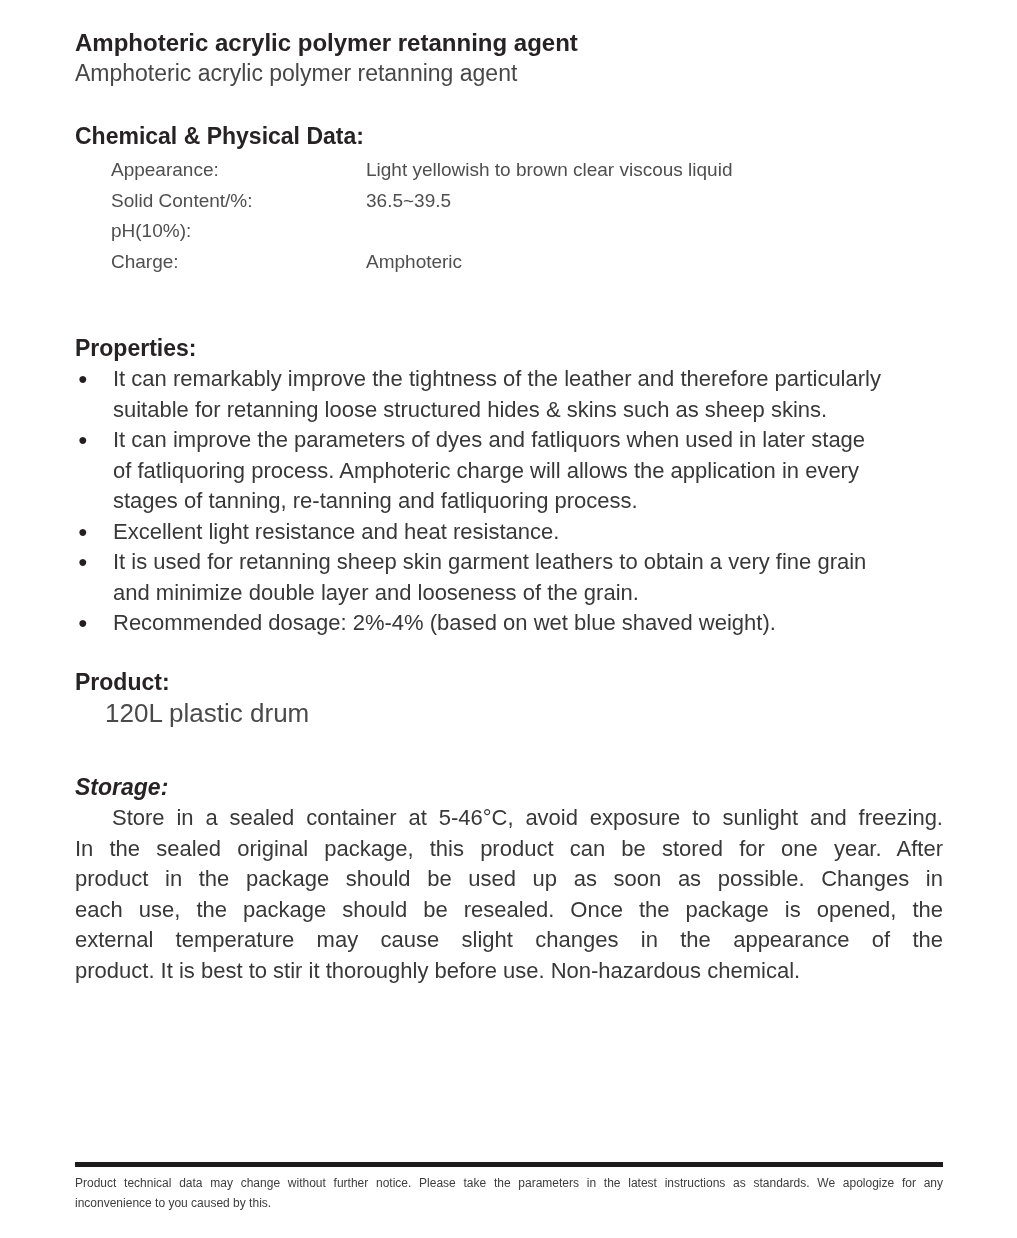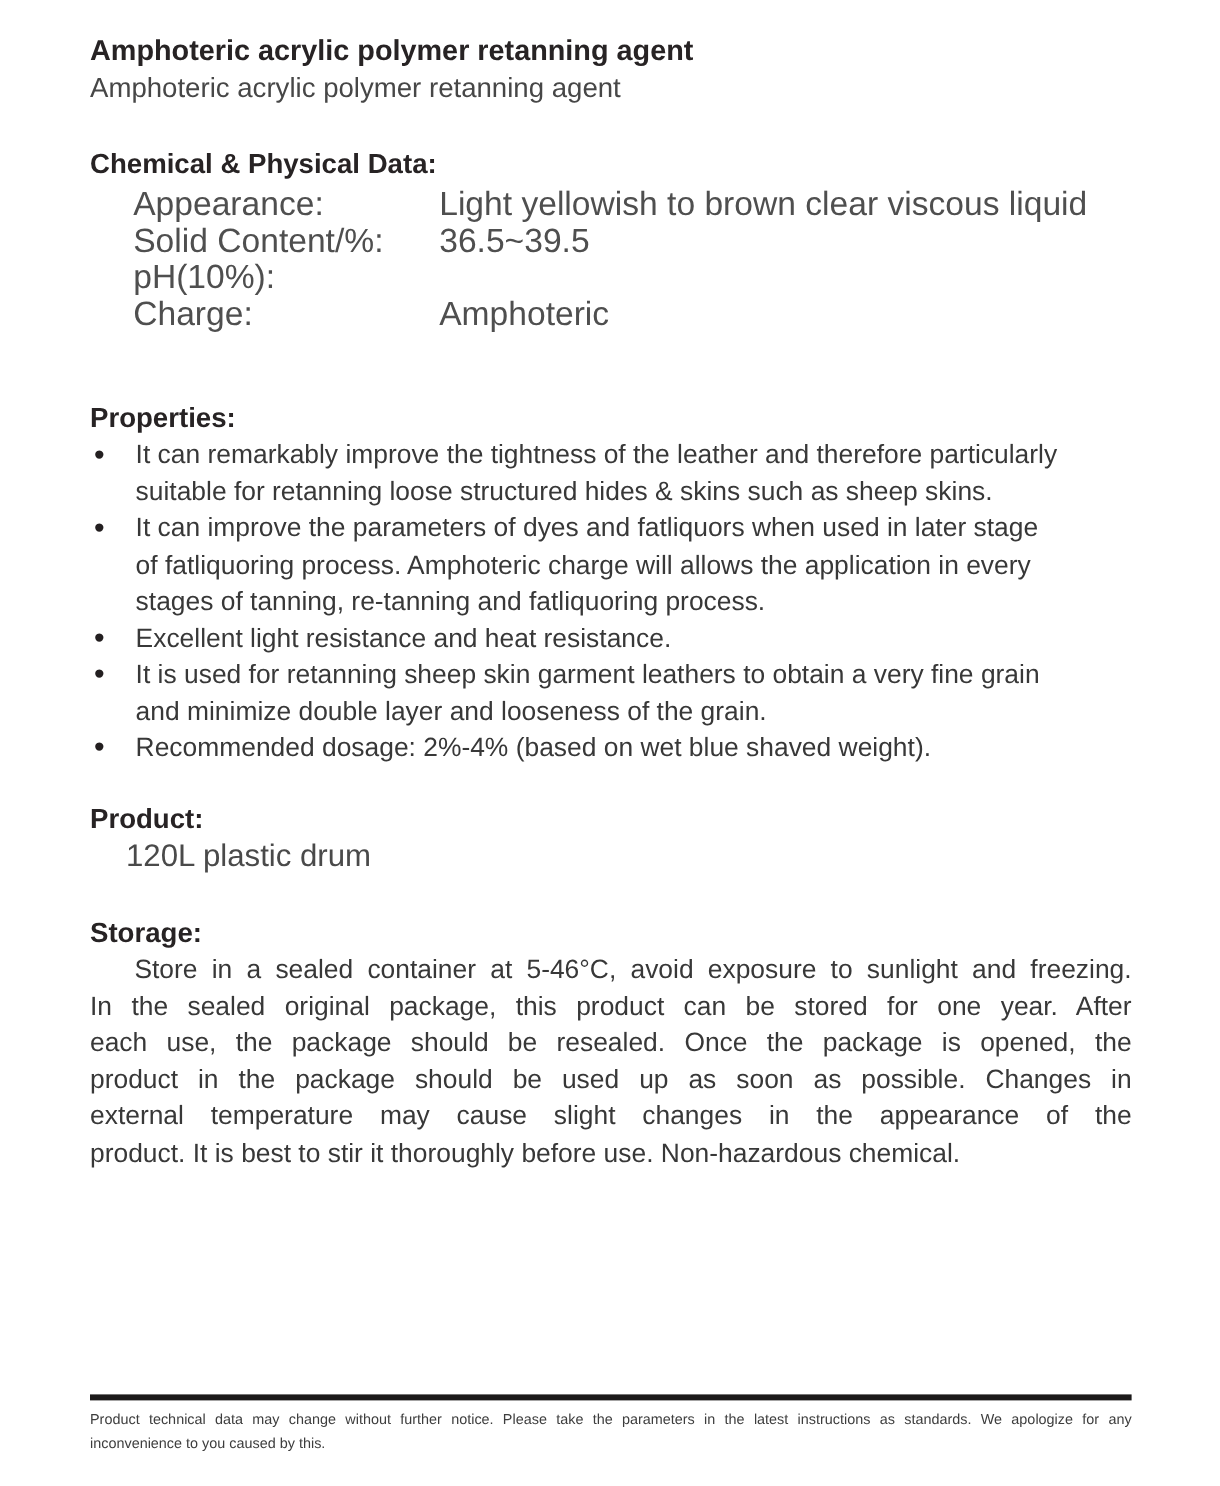--- a/index.html
+++ b/index.html
@@ -31,23 +31,23 @@
   h2.section-heading {
     font-size: 23px;
     line-height: 31px;
     font-weight: 700;
     color: #272324;
   }
   .mt-chemical  { margin-top: 32px; }
   .mt-properties{ margin-top: 56px; }
   .mt-application{ margin-top: 33px; }
   .mt-packing   { margin-top: 28px; }
-  .mt-storage   { margin-top: 34px; }
+  .mt-storage   { margin-top: 44px; font-style: italic; }
 
-  .chem-rows { margin-top: 3px; padding-left: 36px; font-size: 28px; line-height: 30.5px; color: #4f4f4f; }
+  .chem-rows { margin-top: 3px; padding-left: 36px; font-size: 19px; line-height: 30.5px; color: #4f4f4f; }
   .chem-row { display: flex; }
   .chem-label { width: 255px; flex: 0 0 255px; }
   .chem-value { flex: 1; }
 
   .bullet-list { font-size: 22px; line-height: 30.5px; color: #383838; }
   .bullet-item { display: flex; padding-left: 3px; }
   .bullet-dot {
     flex: 0 0 35px;
     width: 35px;
     font-size: 16px;
@@ -146,22 +146,22 @@
       </div>
     </div>
 
     <h2 class="section-heading mt-packing">Product:</h2>
     <div class="packing-text">120L plastic drum</div>
 
     <h2 class="section-heading mt-storage">Storage:</h2>
     <div class="storage-par">
       <span class="line just indent">Store in a sealed container at 5-46°C, avoid exposure to sunlight and freezing.</span>
       <span class="line just">In the sealed original package, this product can be stored for one year. After</span>
+      <span class="line just">product in the package should be used up as soon as possible. Changes in</span>
       <span class="line just">each use, the package should be resealed. Once the package is opened, the</span>
-      <span class="line just">product in the package should be used up as soon as possible. Changes in</span>
       <span class="line just">external temperature may cause slight changes in the appearance of the</span>
       <span class="line">product. It is best to stir it thoroughly before use. Non-hazardous chemical.</span>
     </div>
 
   </div>
 
   <div class="footer">
     <div class="footer-divider"></div>
     <div class="footer-text">
       <span class="line just">Product technical data may change without further notice. Please take the parameters in the latest instructions as standards. We apologize for any</span>

